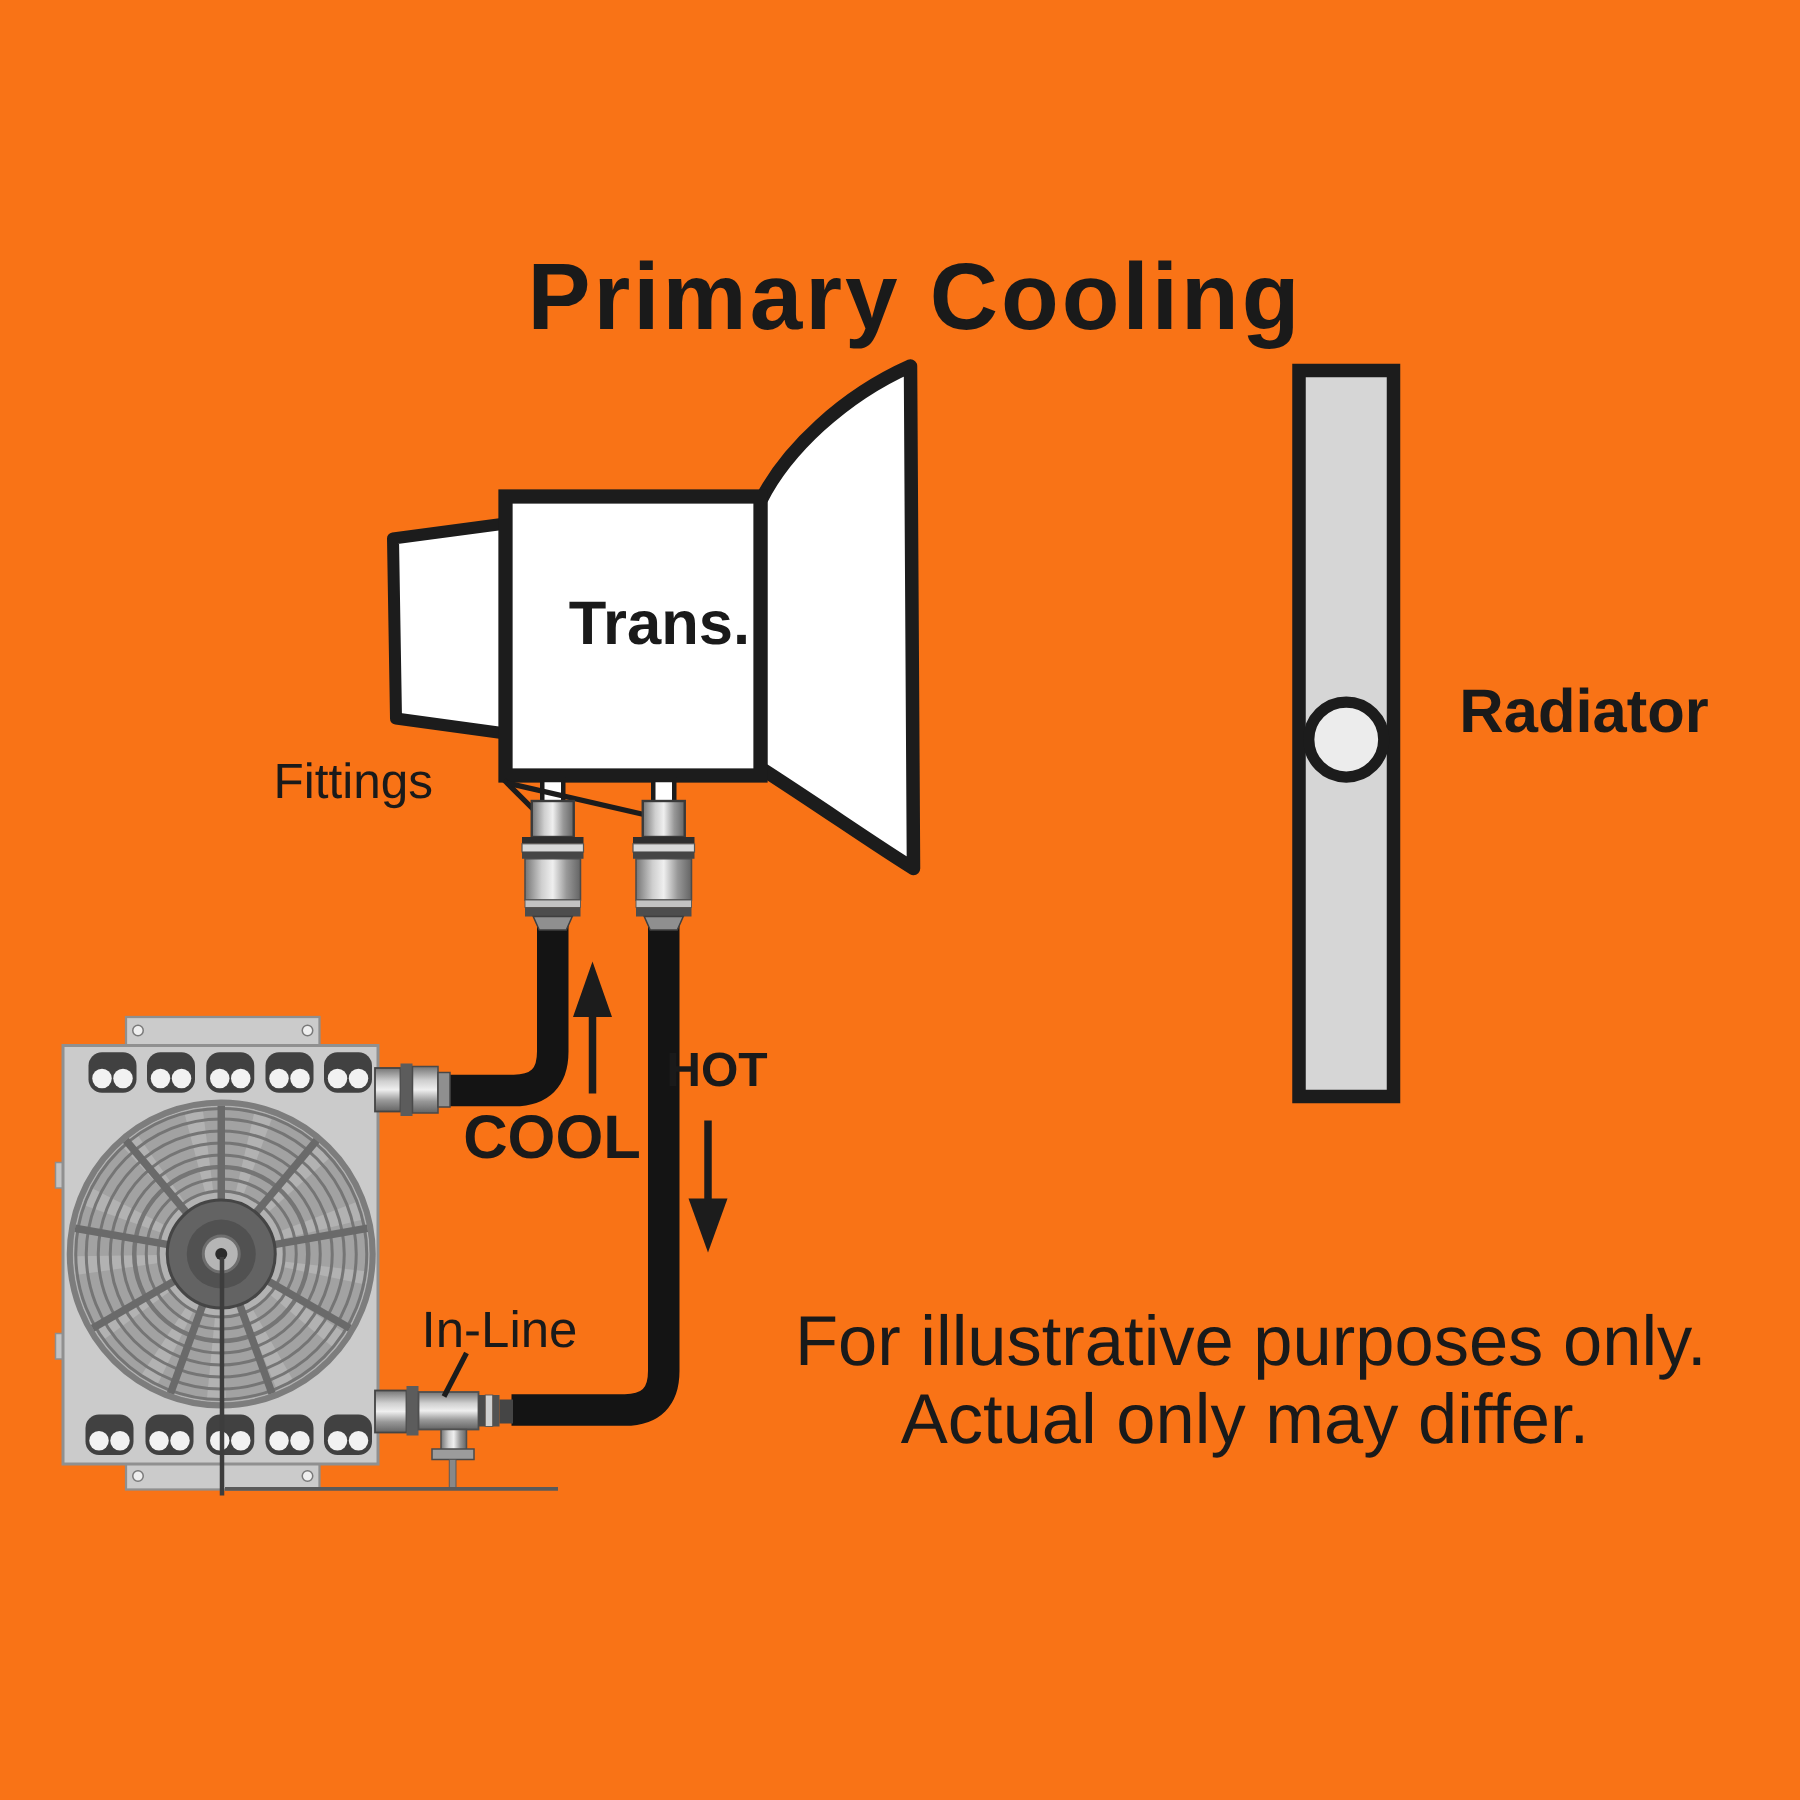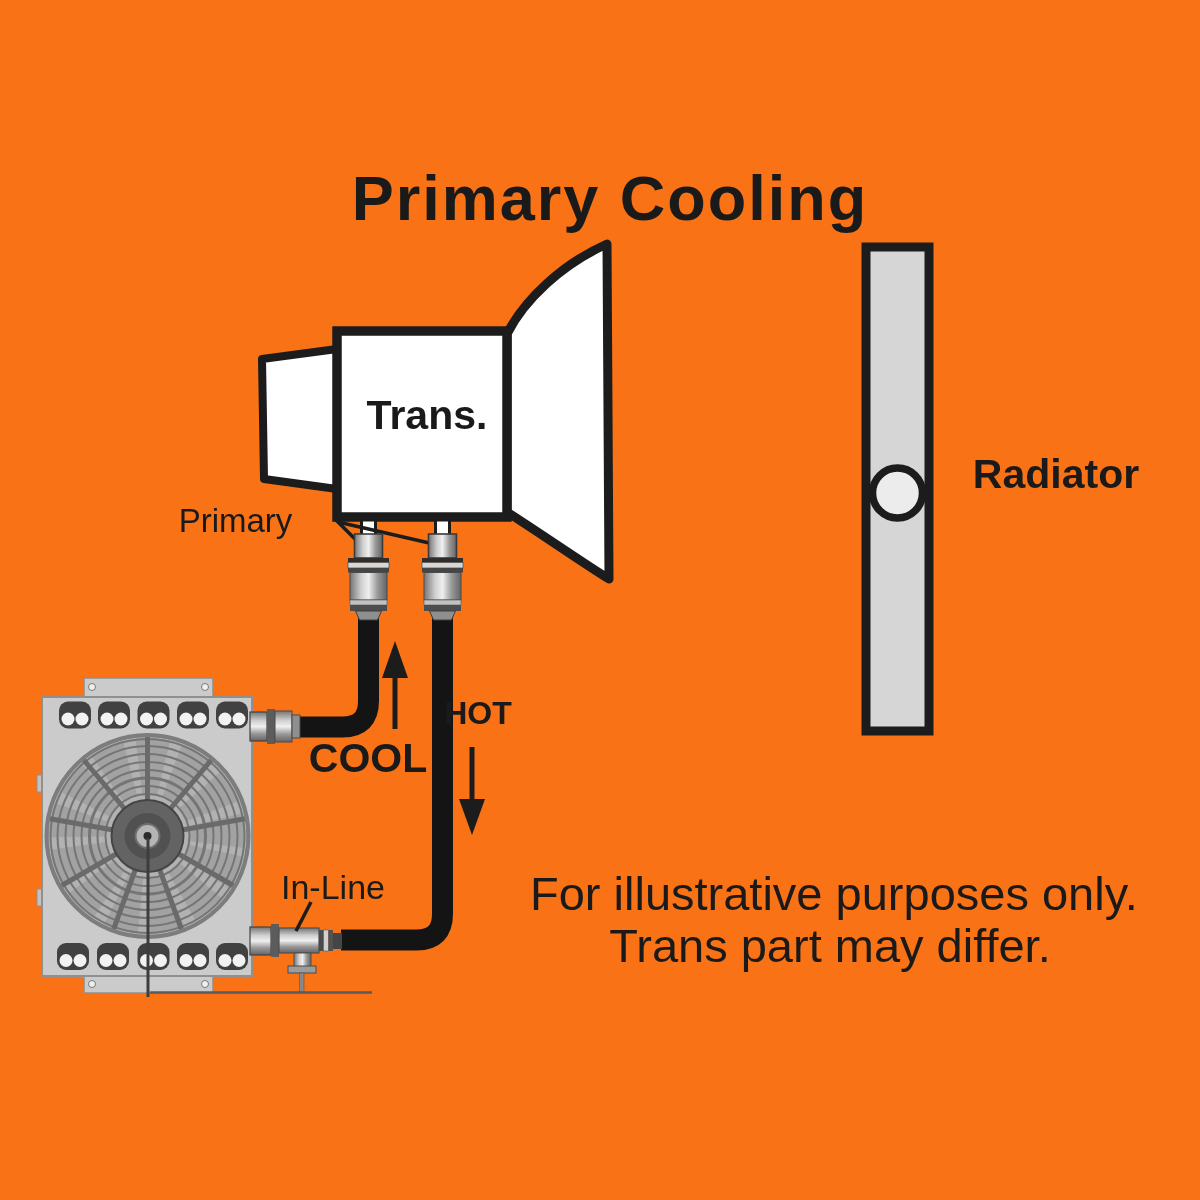--- a/index.html
+++ b/index.html
@@ -3,21 +3,21 @@
 <meta charset="utf-8">
 <style>
   html,body{margin:0;padding:0;background:#ffffff;}
   .stage{
     position:relative;width:1200px;height:1200px;background:#f97316;overflow:hidden;
     font-family:"Liberation Sans",sans-serif;color:#1a1a1a;
   }
   .stage svg{position:absolute;left:0;top:0;}
   .lbl{position:absolute;text-align:center;color:#1a1a1a;white-space:nowrap;}
   .title{left:250px;top:162px;width:720px;font-size:63px;font-weight:bold;letter-spacing:2px;}
-  .trans-lbl{left:354px;top:392px;width:146px;font-size:41px;font-weight:bold;}
+  .trans-lbl{left:354px;top:392px;width:146px;font-size:41px;font-weight:bold;text-align:right;}
   .comp-lbl{left:128px;top:501px;width:215px;font-size:33px;line-height:39px;}
   .cool-lbl{left:299px;top:735px;width:138px;font-size:41px;font-weight:bold;}
   .hot-lbl{left:428px;top:695px;width:100px;font-size:32px;font-weight:bold;}
   .inline-lbl{left:277px;top:868px;width:112px;font-size:34px;}
   .rad-lbl{left:930px;top:455px;width:252px;font-size:41px;font-weight:bold;line-height:38px;}
   .disc{left:530px;top:868px;width:600px;font-size:47px;line-height:52px;}
 </style>
 </head>
 <body>
 
@@ -169,29 +169,29 @@
 
     <line x1="150" y1="992.5" x2="372" y2="992.5" stroke="#5a5a5a" stroke-width="2.5"></line>
     <line x1="311" y1="902" x2="296" y2="931" stroke="#1c1c1c" stroke-width="3.5"></line>
   </svg>
 
   <div class="lbl title">Primary Cooling</div>
 
   <div class="lbl trans-lbl">Trans.</div>
 
   <div class="lbl comp-lbl">
-    <div>Primary</div>
+    <div>Fittings</div>
   </div>
 
   <div class="lbl cool-lbl">COOL</div>
   <div class="lbl hot-lbl">HOT</div>
   <div class="lbl inline-lbl">In-Line</div>
 
   <div class="lbl rad-lbl">
     <div>Radiator</div>
   </div>
 
   <div class="lbl disc">
     <div>For illustrative purposes only.</div>
-    <div>Trans part may differ.</div>
+    <div>Actual only may differ.</div>
   </div>
 
 </div>
 
 </body></html>

